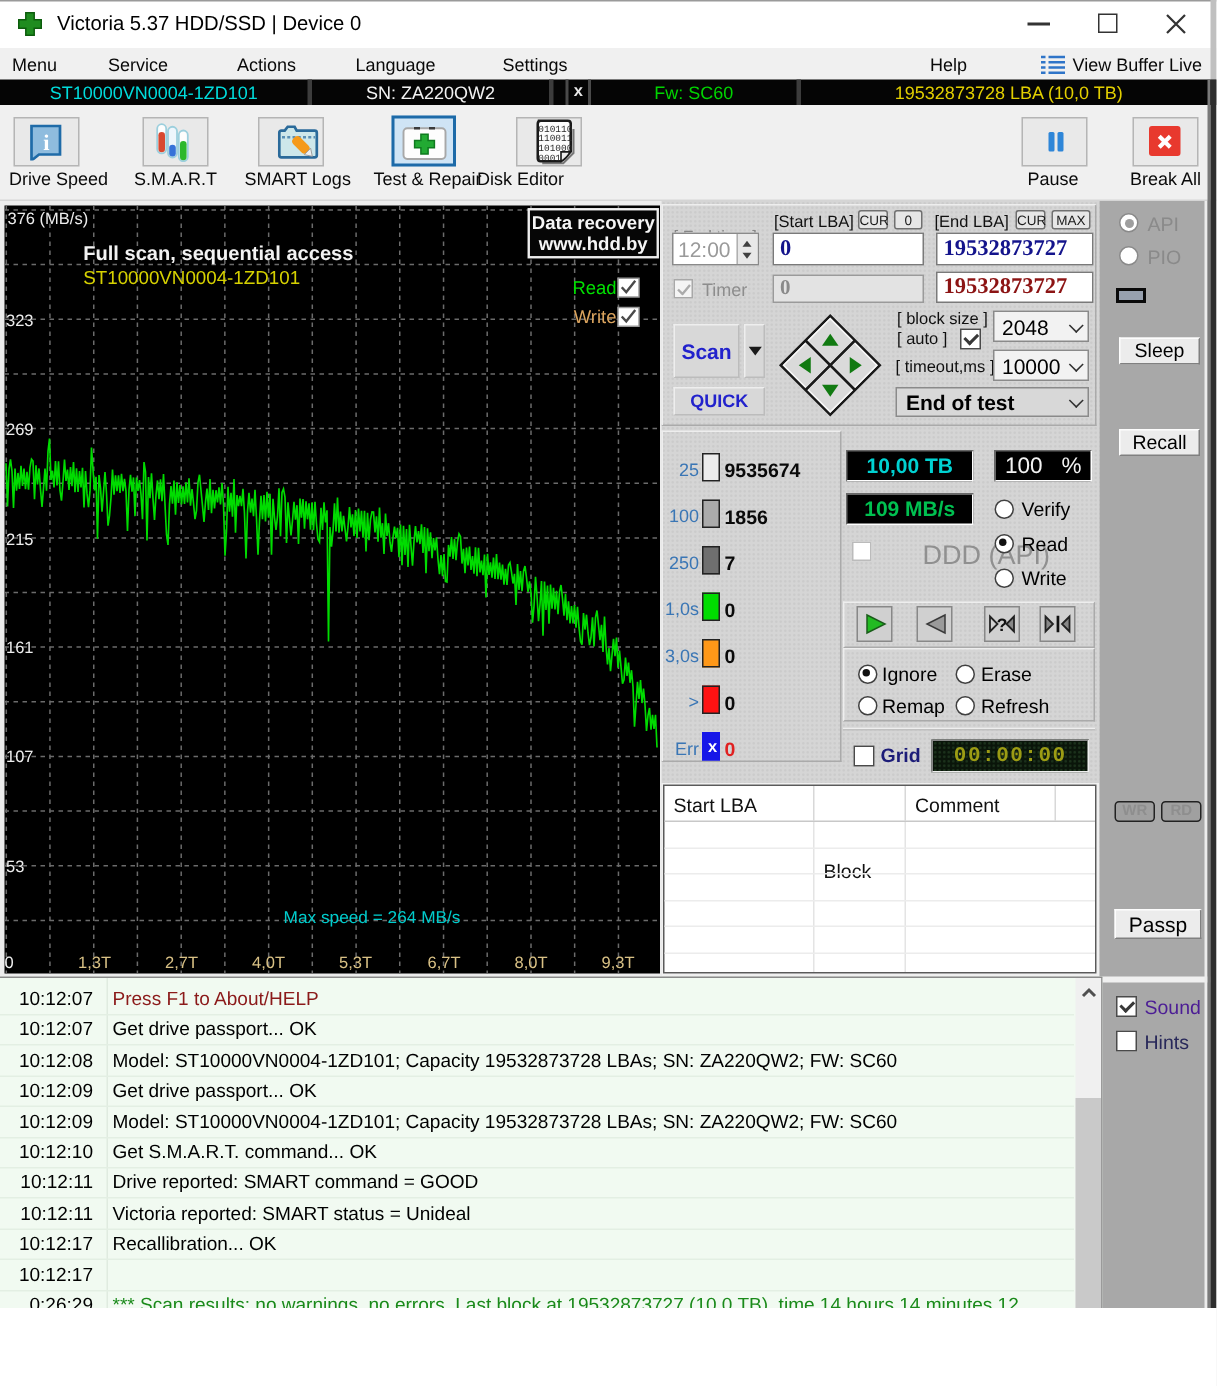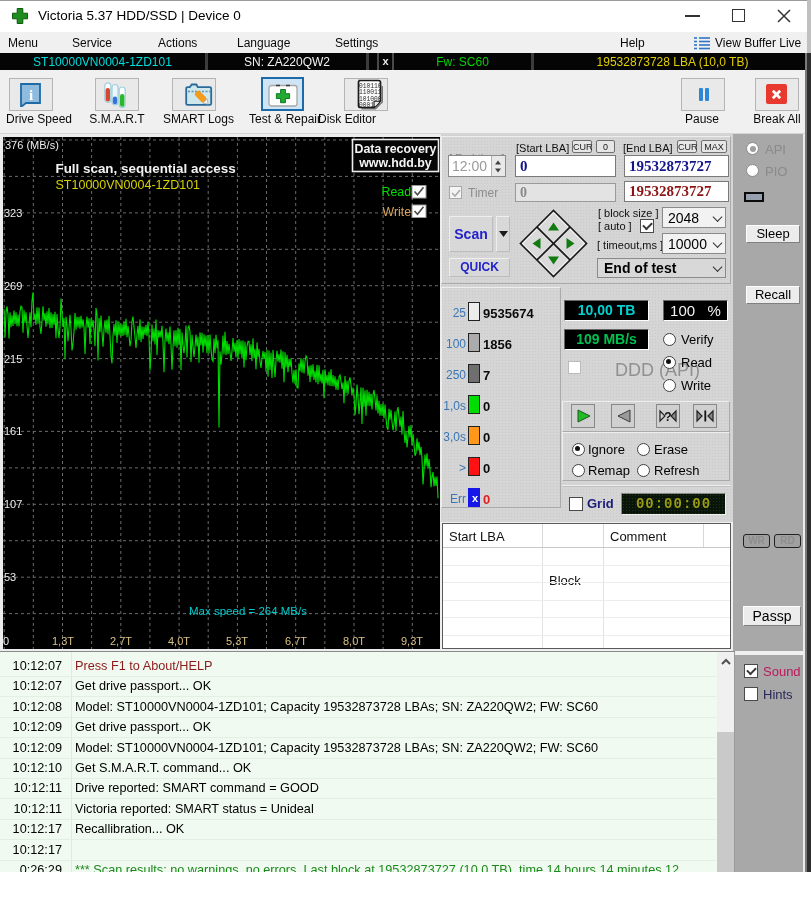--- a/index.html
+++ b/index.html
@@ -373,21 +373,21 @@
 <div class="rad dis" style="left:746px;top:164px;"></div>
     <div class="a" style="left:765px;top:164px;font-size:13px;color:#8a8a8a;">PIO</div>
 <div class="a" style="left:744px;top:192px;width:20px;height:10px;background:#97a0ae;border:2px solid #0a0a0a;"></div>
 <div class="btn" style="left:746px;top:225px;width:54px;height:18px;font-size:13px;line-height:16px;background:#ececec;">Sleep</div>
 <div class="btn" style="left:746px;top:286px;width:54px;height:18px;font-size:13px;line-height:16px;background:#ececec;">Recall</div>
 <div class="a" style="left:743px;top:534px;width:27px;height:14px;background:#a0a0a0;border:1.5px solid #222;border-radius:3px;font-size:10px;font-weight:bold;color:#8e8e8e;text-align:center;line-height:11px;">WR</div>
 <div class="a" style="left:774px;top:534px;width:27px;height:14px;background:#a0a0a0;border:1.5px solid #222;border-radius:3px;font-size:10px;font-weight:bold;color:#8e8e8e;text-align:center;line-height:11px;">RD</div>
 <div class="btn" style="left:743px;top:606px;width:58px;height:20px;font-size:14px;line-height:18px;background:#ececec;">Passp</div>
 <div class="a" style="left:733px;top:651px;width:74px;height:4px;background:#f0f0f0;"></div>
 <div class="cb ck" style="left:744px;top:664px;width:14px;height:14px;"></div>
-<div class="a" style="left:763px;top:664px;font-size:13px;color:#be185d;">Sound</div>
+<div class="a" style="left:763px;top:664px;font-size:13px;color:#4c1d95;">Sound</div>
 <div class="cb" style="left:744px;top:687px;width:14px;height:14px;"></div>
 <div class="a" style="left:763px;top:687px;font-size:13px;color:#28285a;">Hints</div>
 
 <div class="a" style="left:0;top:651px;width:735px;height:267px;background:#f1faf1;border-top:1px solid #8a8a8a;"></div>
 <div class="a" style="left:71px;top:652px;width:1px;height:265px;background:#e0ebe0;"></div>
 <div class="logrow" style="top:656px;">
       <span class="t">10:12:07</span>
       <span class="m" style="color:#8b1a1a;">Press F1 to About/HELP</span>
     </div>
 <div class="logrow" style="top:676px;">

